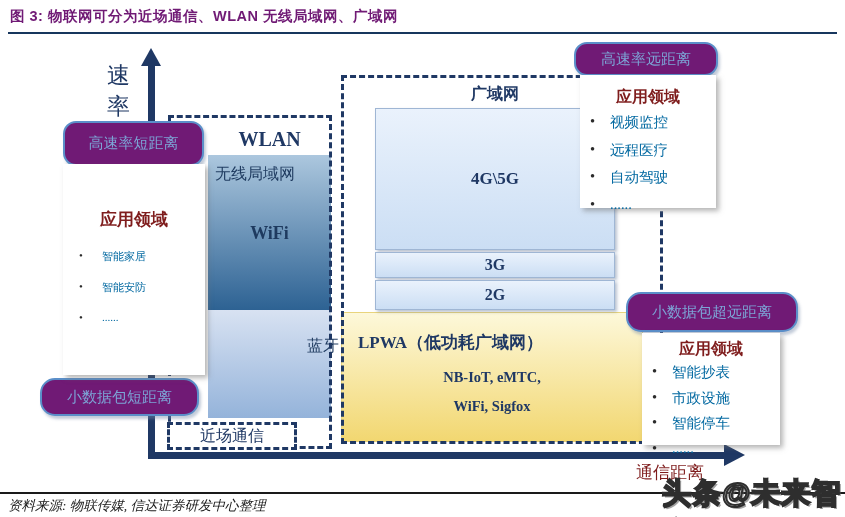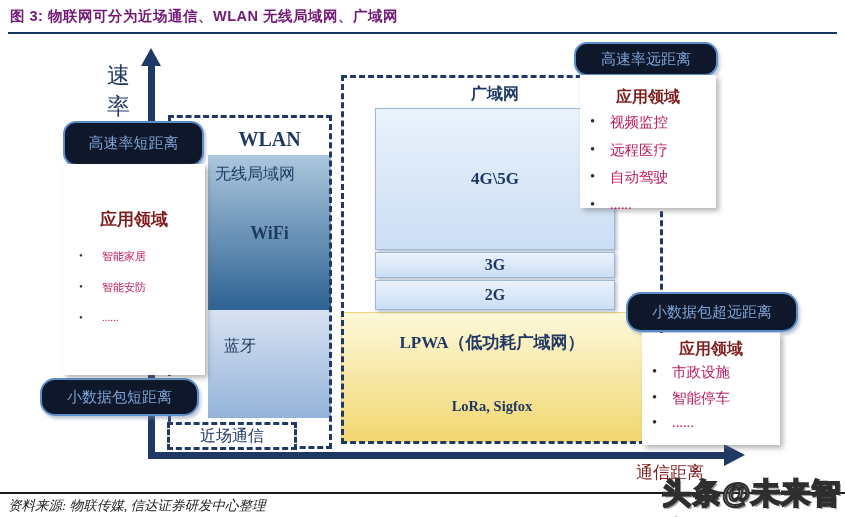--- a/index.html
+++ b/index.html
@@ -25,52 +25,52 @@
   .nf-label-box{left:167px;top:422px;width:130px;height:28px;z-index:4;display:flex;align-items:center;justify-content:center;
     font-family:"Liberation Serif",serif;font-size:16px;color:#1F3864;background:#fff;}
 
   
   .wlan-title{position:absolute;left:208px;top:128px;width:123px;text-align:center;font-family:"Liberation Serif",serif;
     font-weight:bold;font-size:20px;color:#1F3864;z-index:3;}
   .wifi-zone{position:absolute;left:208px;top:155px;width:123px;height:155px;background:linear-gradient(#ACC7DE,#2D6293);z-index:1;}
   .wifi-sub{position:absolute;left:7px;top:9px;font-family:"Liberation Serif",serif;font-size:16px;color:#1E3A5F;}
   .wifi-word{position:absolute;left:0;top:68px;width:100%;text-align:center;font-family:"Liberation Serif",serif;font-weight:bold;font-size:18px;color:#1E3A5F;}
   .bt-zone{position:absolute;left:208px;top:310px;width:123px;height:108px;background:linear-gradient(#D8E2F2,#94B3DA);z-index:1;}
-  .bt-word{position:absolute;left:16px;top:26px;width:100%;text-align:left;font-family:Liberation Serif, serif;font-size:16px;color:#1E3A5F;}
+  .bt-word{position:absolute;left:8px;top:26px;width:100%;text-align:right;font-family:Liberation Serif, serif;font-size:16px;color:#1E3A5F;}
 
   
   .wan-title{position:absolute;left:375px;top:84px;width:240px;text-align:center;font-family:"Liberation Serif",serif;
     font-weight:bold;font-size:16px;color:#1F3864;z-index:3;}
   .gbox{position:absolute;left:375px;width:240px;box-sizing:border-box;background:linear-gradient(#EAF2FC,#CBDEF4);
     border:1px solid #9FB6D4;box-shadow:2px 2px 3px rgba(100,120,150,.45);display:flex;align-items:center;justify-content:center;
     font-family:"Liberation Serif",serif;font-weight:bold;font-size:17px;color:#1F3864;z-index:2;}
   .g45{top:108px;height:142px;}
   .g3{top:252px;height:26px;font-size:16px;}
   .g2{top:280px;height:30px;font-size:16px;}
 
   
   .lpwa-box{position:absolute;left:341px;top:312px;width:302px;height:130px;background:linear-gradient(#FDF8DA,#F2D771);
     border:1px solid #E9D47C;box-sizing:border-box;z-index:1;}
-  .lpwa-title{position:absolute;left:0;top:18px;width:100%;text-align:center;font-family:"Liberation Serif",serif;font-weight:bold;font-size:17px;color:#1F3864;}
+  .lpwa-title{position:absolute;left:16px;top:18px;width:100%;text-align:left;font-family:"Liberation Serif",serif;font-weight:bold;font-size:17px;color:#1F3864;}
   .lpwa-l1{position:absolute;left:0;top:56px;width:100%;text-align:center;font-family:"Liberation Serif",serif;font-weight:bold;font-size:14.5px;color:#1F3864;}
   .lpwa-l2{position:absolute;left:0;top:85px;width:100%;text-align:center;font-family:"Liberation Serif",serif;font-weight:bold;font-size:14.5px;color:#1F3864;}
 
   
-  .callout{position:absolute;background:#0f172a;border:2px solid #5B8FC9;border-radius:13px;display:flex;align-items:center;justify-content:center;
+  .callout{position:absolute;background:#701a75;border:2px solid #5B8FC9;border-radius:13px;display:flex;align-items:center;justify-content:center;
     font-family:"Liberation Serif",serif;font-size:15px;color:#7CA5D6;box-shadow:2px 3px 3px rgba(120,140,170,.45);z-index:5;box-sizing:border-box;}
   .c-hs-short{left:63px;top:121px;width:141px;height:45px;}
   .c-sp-short{left:40px;top:378px;width:159px;height:38px;border-radius:15px;}
   .c-hs-long{left:574px;top:42px;width:144px;height:34px;}
   .c-sp-ultra{left:626px;top:292px;width:172px;height:40px;border-radius:15px;}
 
   
   .panel{position:absolute;background:#fff;box-shadow:3px 3px 5px rgba(110,110,110,.5);z-index:5;box-sizing:border-box;}
   .panel-title{font-weight:bold;color:#7f1d1d;text-align:center;font-size:16px;font-family:"Liberation Serif",serif;}
   .panel ul{list-style:none;margin:0;padding:0;}
-  .panel li{font-family:"Liberation Serif",serif;color:#be185d;position:relative;}
+  .panel li{font-family:"Liberation Serif",serif;color:#0369a1;position:relative;}
   .panel li::before{content:"\2022";position:absolute;left:0;color:#2b2b2b;}
   .p-left{left:63px;top:164px;width:142px;height:211px;padding-top:44px;}
   .p-left .panel-title{font-size:17px;}
   .p-left ul{margin-top:18px;margin-left:16px;}
   .p-left li{font-size:11px;margin-bottom:16px;padding-left:23px;}
   .p-topright{left:580px;top:75px;width:136px;height:133px;padding-top:12px;}
   .p-topright ul{margin-top:5px;margin-left:10px;}
   .p-topright li{font-size:14.5px;margin-bottom:8.5px;padding-left:20px;}
   .p-botright{left:642px;top:333px;width:138px;height:112px;padding-top:6px;}
   .p-botright ul{margin-top:3px;margin-left:10px;}
@@ -110,21 +110,22 @@
   </div>
   <div class="dashed nf-label-box">近场通信</div>
 
   <div class="wan-title">广域网</div>
   <div class="gbox g45">4G\5G</div>
   <div class="gbox g3">3G</div>
   <div class="gbox g2">2G</div>
 
   <div class="lpwa-box">
     <div class="lpwa-title">LPWA（低功耗广域网）</div>
-    <div class="lpwa-l2">LoRa, Sigfox</div>
+    <div class="lpwa-l1">NB-IoT, eMTC,</div>
+    <div class="lpwa-l2">WiFi, Sigfox</div>
   </div>
 
   <div class="callout c-hs-short">高速率短距离</div>
   <div class="callout c-sp-short">小数据包短距离</div>
   <div class="callout c-hs-long">高速率远距离</div>
   <div class="callout c-sp-ultra">小数据包超远距离</div>
 
   <div class="panel p-left">
     <div class="panel-title">应用领域</div>
     <ul>
@@ -140,20 +141,21 @@
       <li>视频监控</li>
       <li>远程医疗</li>
       <li>自动驾驶</li>
       <li>......</li>
     </ul>
   </div>
 
   <div class="panel p-botright">
     <div class="panel-title">应用领域</div>
     <ul>
+      <li>智能抄表</li>
       <li>市政设施</li>
       <li>智能停车</li>
       <li>......</li>
     </ul>
   </div>
 
   <div class="src-rule"></div>
   <div class="src-text">资料来源: 物联传媒, 信达证券研发中心整理</div>
   <div class="watermark">头条@未来智库</div>
 

